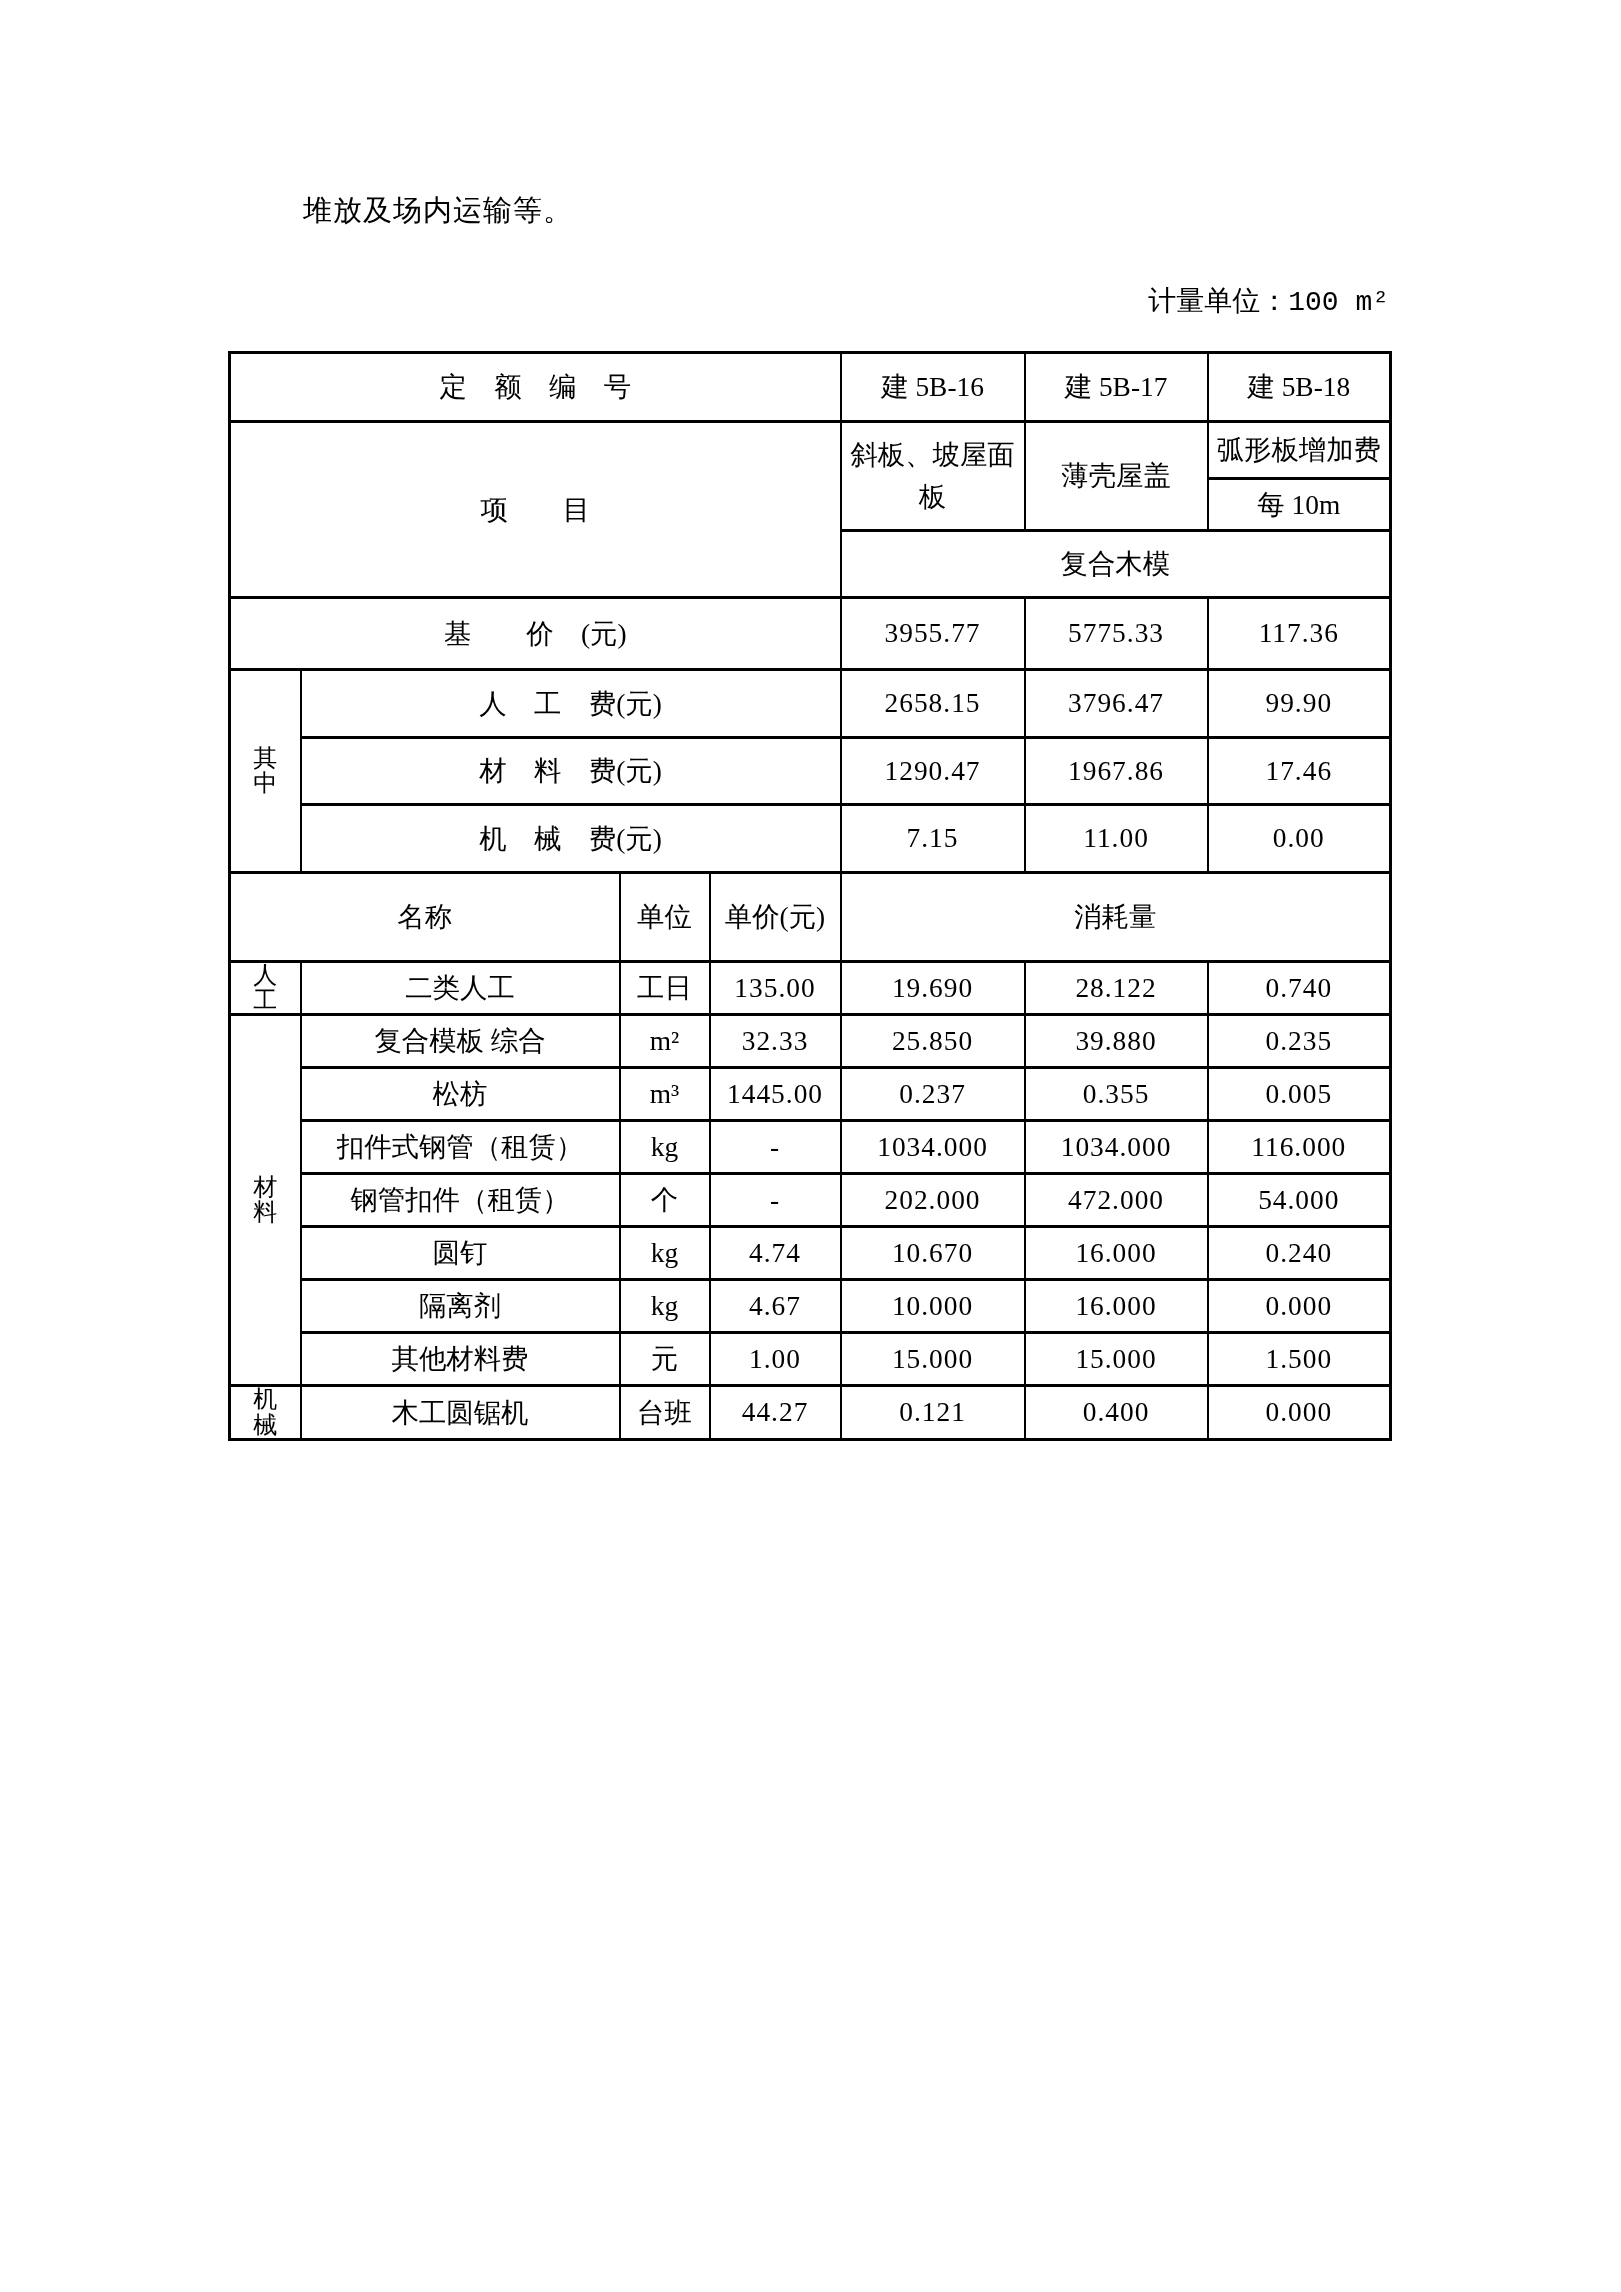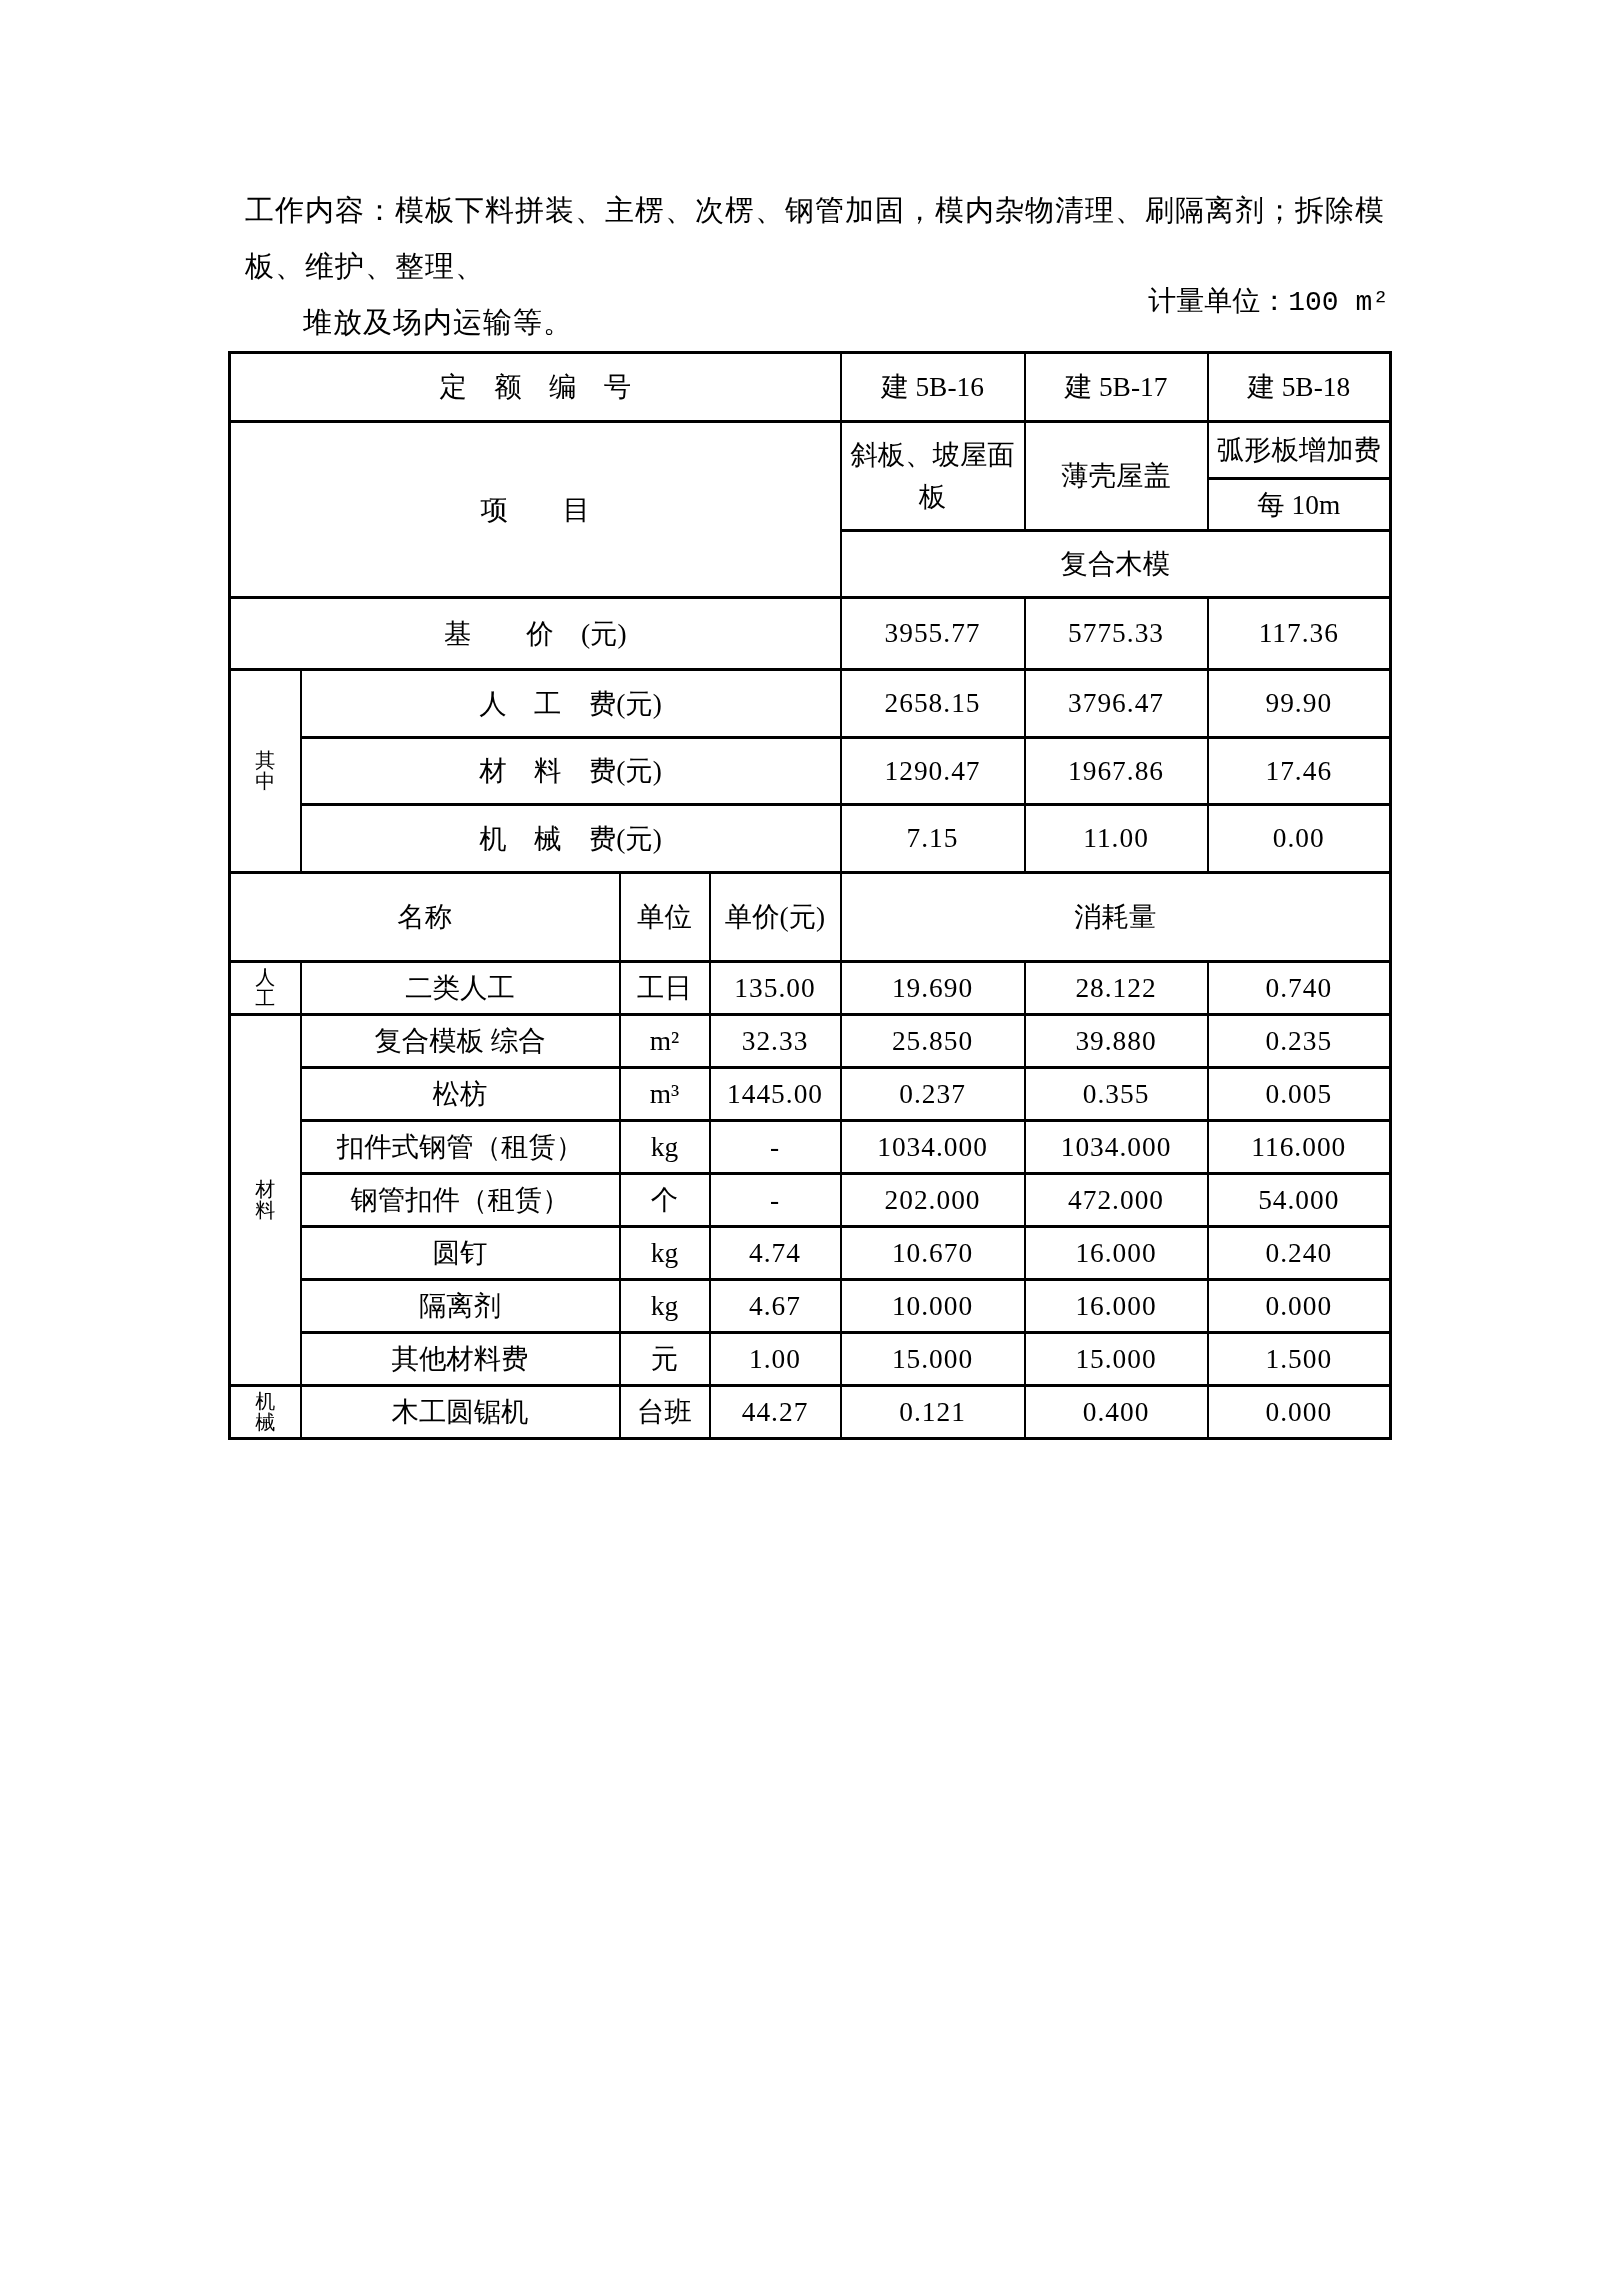--- a/index.html
+++ b/index.html
@@ -57,33 +57,32 @@
   td.name-cell {
     text-align: left;
     padding-left: 21.6px;
   }
   td.vcell span {
     display: block;
     width: 1.05em;
     margin: 0 auto;
     word-break: break-all;
     line-height: 1.05;
-    font-size: 20px;
+    font-size: 24px;
   }
   td.wrapcell {
     padding: 0 7.8px;
     line-height: 1.55;
   }
   .num { letter-spacing: 1px; }
 </style>
 </head>
 <body>
 
 <div class="work-content">
-  <div class="wc-line1"><span>工作内容：</span><span>模板下料拼装、主楞、次楞、钢管加固，模内杂物清理、刷隔离剂；拆除模板、维护、整理、</span></div>
   <div class="wc-line2">堆放及场内运输等。</div>
 </div>
 
 <div class="unit-note">计量单位：100 m²</div>
 
 <table class="quota">
   <colgroup>
     <col style="width:71px">
     <col style="width:319px">
     <col style="width:90px">

